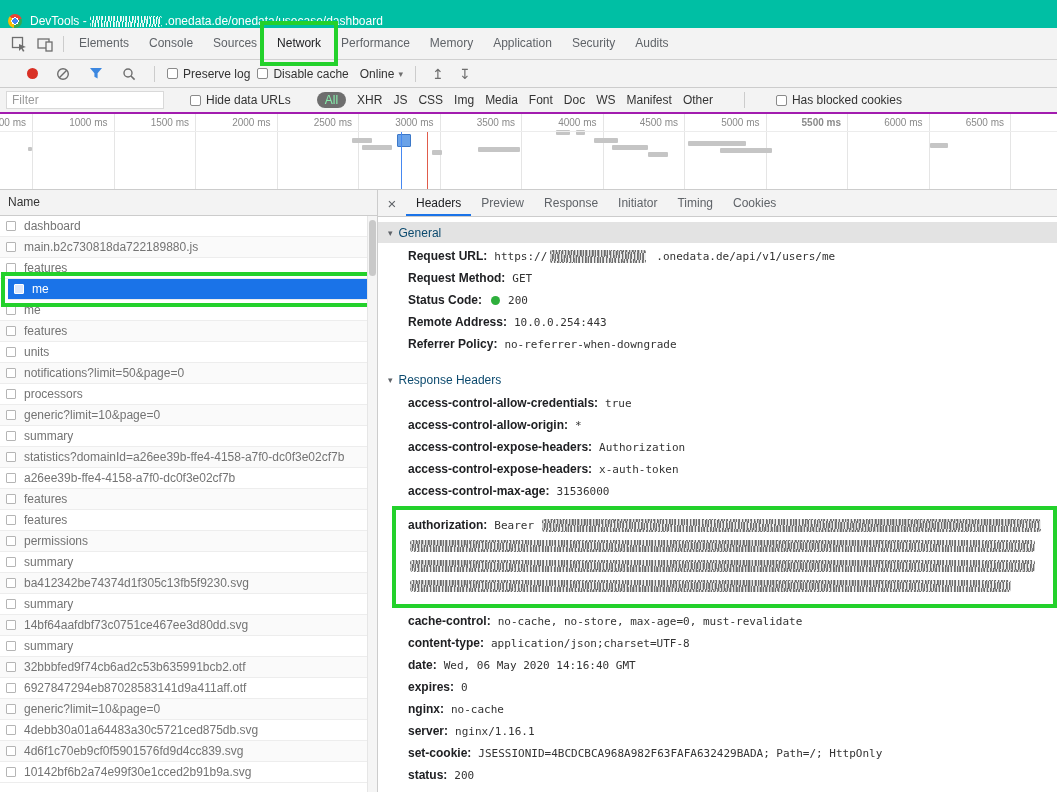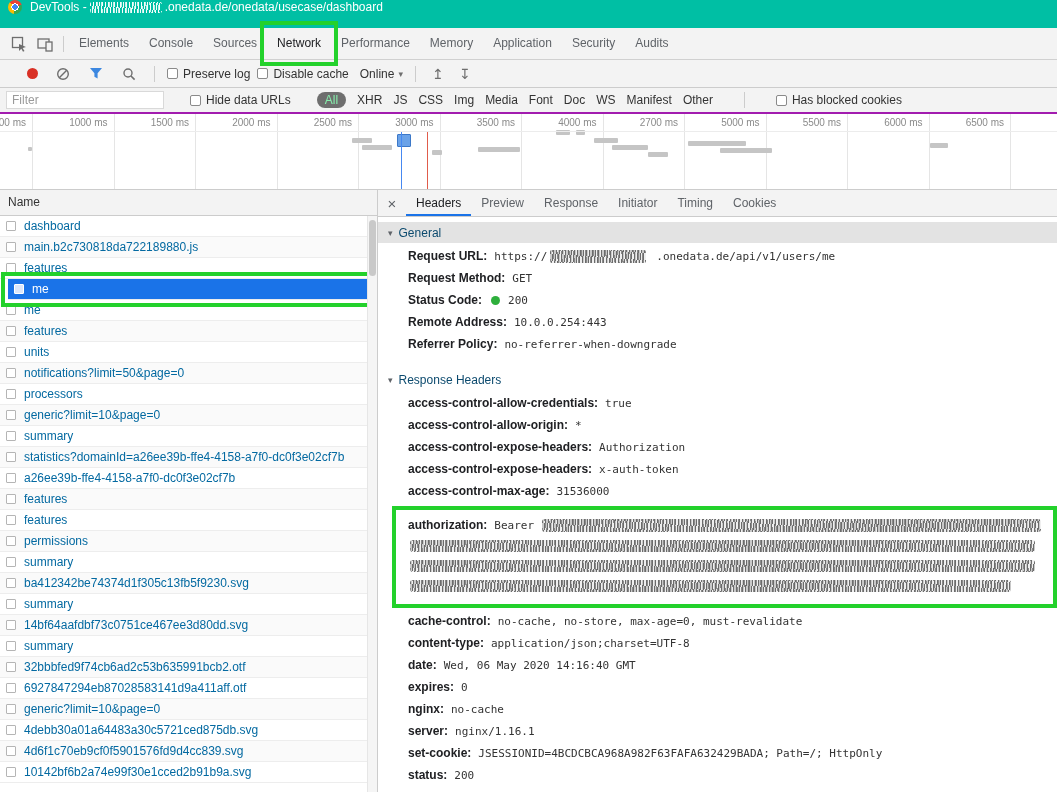--- a/index.html
+++ b/index.html
@@ -7,21 +7,21 @@
     --sel:#1a73e8;
     --ok:#2eaf3c;
     --titlebar:#00BFA4;
   }
   *{box-sizing:border-box;margin:0;padding:0}
   html,body{width:1057px;height:792px;overflow:hidden}
   body{font-family:"Liberation Sans","DejaVu Sans",sans-serif;font-size:12px;color:#333;background:#fff}
   .app{position:relative;width:1057px;height:792px;display:flex;flex-direction:column}
 
   
-  .titlebar{flex:0 0 28px;background:var(--titlebar);display:flex;align-items:flex-start;padding:0 8px}
+  .titlebar{flex:0 0 28px;background:var(--titlebar);display:flex;align-items:flex-end;padding:0 8px}
   .chrome-icon{width:14px;height:14px;border-radius:50%;margin-right:8px;flex:0 0 auto;
     background:
       radial-gradient(circle,#4285f4 0 28%,#ffffff 28% 36%,rgba(0,0,0,0) 36%),
       conic-gradient(from -50deg,#ea4335 0 120deg,#34a853 0 240deg,#fbbc05 0 360deg)}
   .title-text{color:#fff;display:flex;align-items:center;white-space:nowrap}
 
   
   .scrib-bg{
     background:
       repeating-linear-gradient(98deg,#6b6b6b 0 1px,rgba(0,0,0,0) 1px 3px),
@@ -75,21 +75,21 @@
 
   
   .main{flex:1;display:flex;min-height:0}
 
   
   .left{width:378px;flex:0 0 378px;border-right:1px solid #ccc;position:relative;overflow:hidden;background:#fff}
   .list-header{height:26px;line-height:25px;padding-left:8px;border-bottom:1px solid #ccc;background:#f3f3f3;color:#333}
   .req-row{height:21px;display:flex;align-items:center;border-bottom:1px solid #ededed;white-space:nowrap;overflow:hidden}
   .req-row:nth-child(even){background:#fafafa}
   .file-icon{flex:0 0 auto;width:10px;height:10px;border:1px solid #b5b5b5;background:#fff;margin:0 8px 0 6px;border-radius:1px}
-  .req-name{overflow:hidden;text-overflow:ellipsis;color:#0369a1;padding-right:10px}
+  .req-name{overflow:hidden;text-overflow:ellipsis;color:#737373;padding-right:10px}
   .req-row.selected{background:var(--sel)}
   .req-row.selected .req-name{color:#fff}
   .req-row.selected .file-icon{background:#dce7fb;border-color:#fff}
   .req-row.annotated{margin:0 8px;outline:4px solid var(--green);outline-offset:3px;position:relative;z-index:20}
   .scrollbar{position:absolute;top:26px;right:0;bottom:0;width:10px;background:#f5f5f5;border-left:1px solid #e6e6e6;z-index:25}
   .scrollbar .thumb{position:absolute;top:4px;left:1px;width:7px;height:56px;background:#c9c9c9;border-radius:4px}
 
   
   .right{flex:1;display:flex;flex-direction:column;min-width:0;background:#fff}
   .detail-tabs{flex:0 0 27px;background:#f3f3f3;border-bottom:1px solid #ccc;display:flex;align-items:center}
@@ -225,25 +225,25 @@
       <span class="tick-label" style="left: 210.5px;">2000 ms</span>
       <div class="grid-line" style="left: 358px;"></div>
       <span class="tick-label" style="left: 292px;">2500 ms</span>
       <div class="grid-line" style="left: 439.5px;"></div>
       <span class="tick-label" style="left: 373.5px;">3000 ms</span>
       <div class="grid-line" style="left: 521px;"></div>
       <span class="tick-label" style="left: 455px;">3500 ms</span>
       <div class="grid-line" style="left: 602.5px;"></div>
       <span class="tick-label" style="left: 536.5px;">4000 ms</span>
       <div class="grid-line" style="left: 684px;"></div>
-      <span class="tick-label" style="left: 618px;">2700 ms</span>
+      <span class="tick-label" style="left: 618px;">4500 ms</span>
       <div class="grid-line" style="left: 765.5px;"></div>
       <span class="tick-label" style="left: 699.5px;">5000 ms</span>
       <div class="grid-line" style="left: 847px;"></div>
-      <span class="tick-label" style="left: 781px;">5500 ms</span>
+      <span class="tick-label" style="left: 781px; font-weight: bold;">5500 ms</span>
       <div class="grid-line" style="left: 928.5px;"></div>
       <span class="tick-label" style="left: 862.5px;">6000 ms</span>
       <div class="grid-line" style="left: 1010px;"></div>
       <span class="tick-label" style="left: 944px;">6500 ms</span>
       <div class="wbar" style="left: 28px; top: 33px; width: 4px; height: 4px;"></div>
       <div class="wbar" style="left: 352px; top: 24px; width: 20px; height: 5px;"></div>
       <div class="wbar" style="left: 362px; top: 31px; width: 30px; height: 5px;"></div>
       <div class="wbar blue" style="left: 397px; top: 20px; width: 14px; height: 13px;"></div>
       <div class="wbar" style="left: 432px; top: 36px; width: 10px; height: 5px;"></div>
       <div class="wbar" style="left: 478px; top: 33px; width: 42px; height: 5px;"></div>

